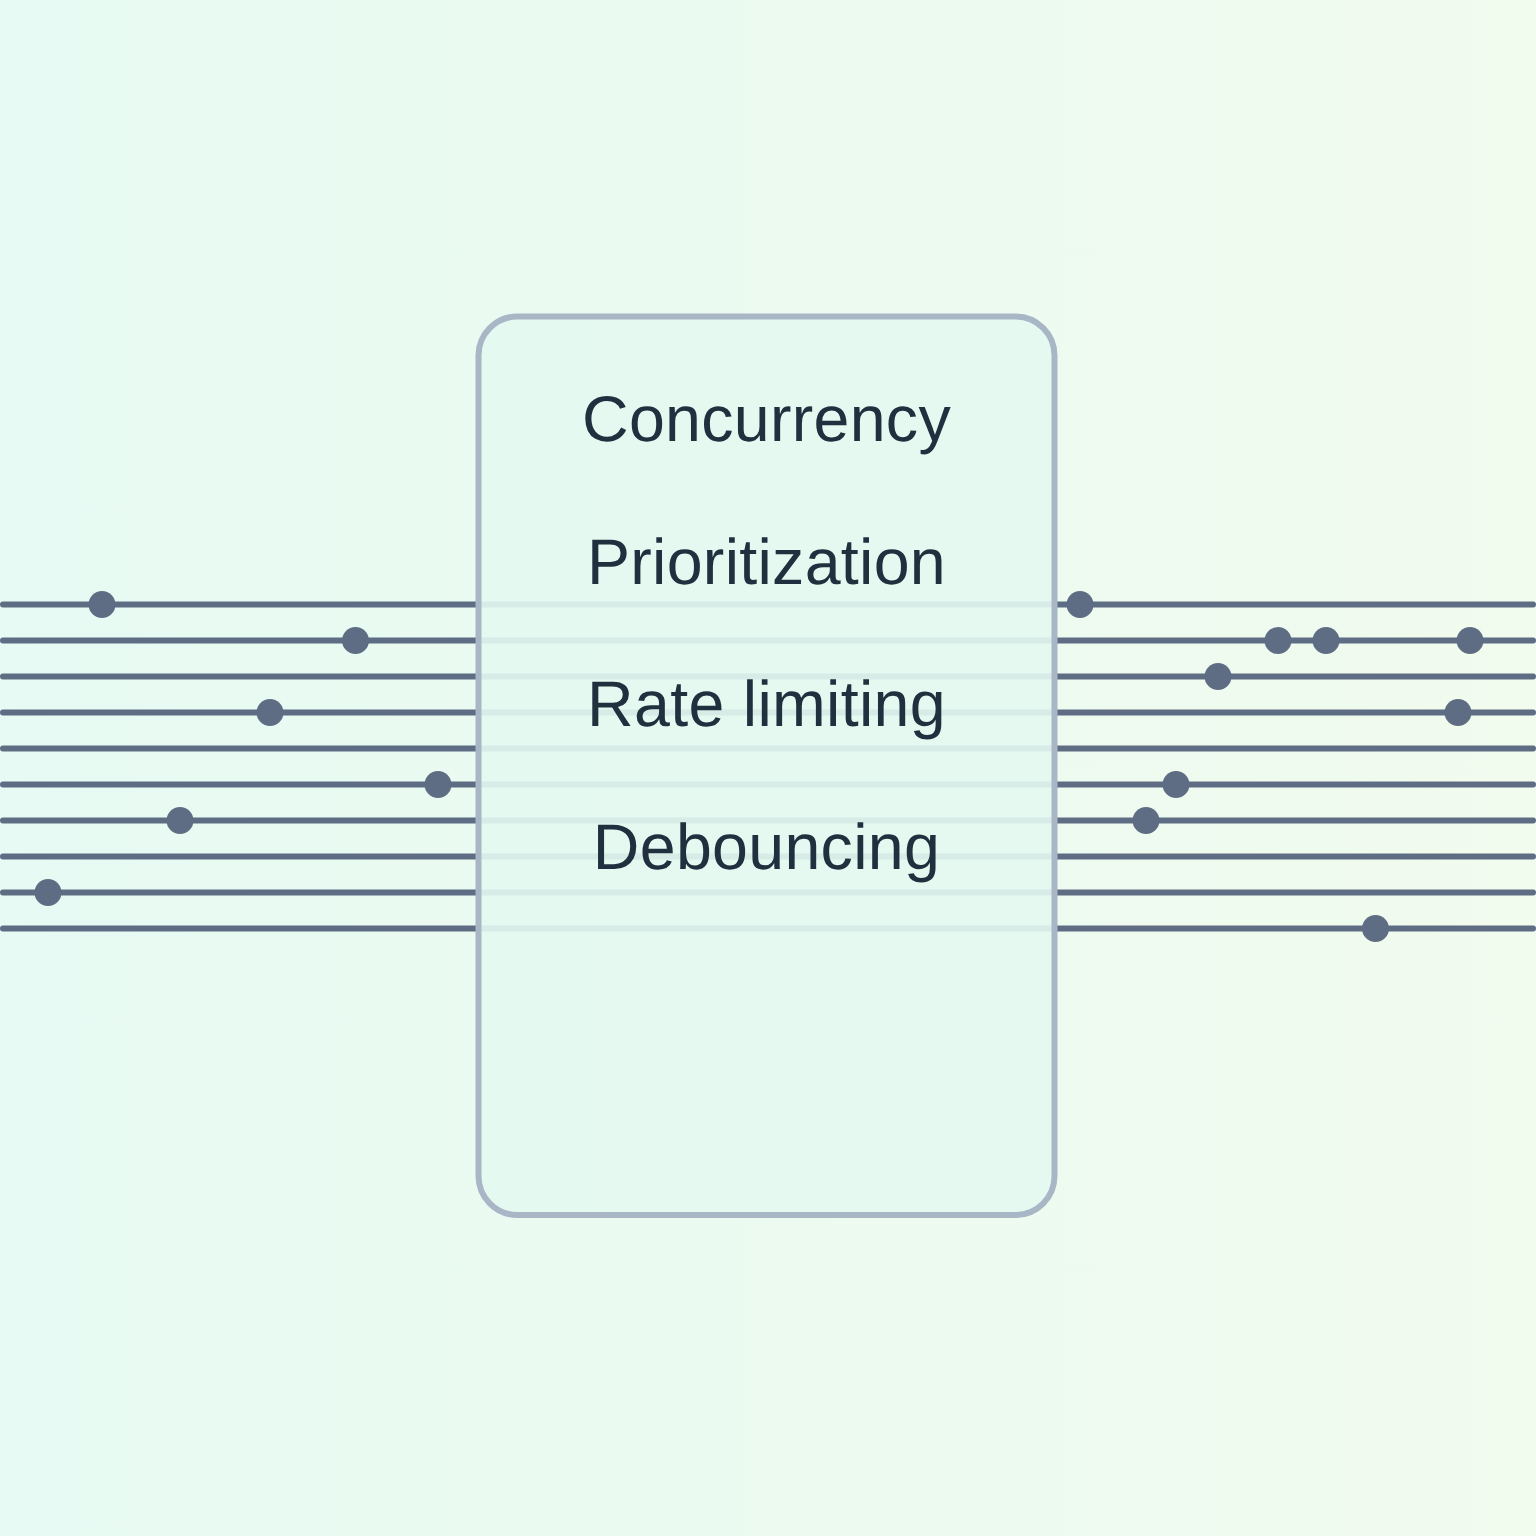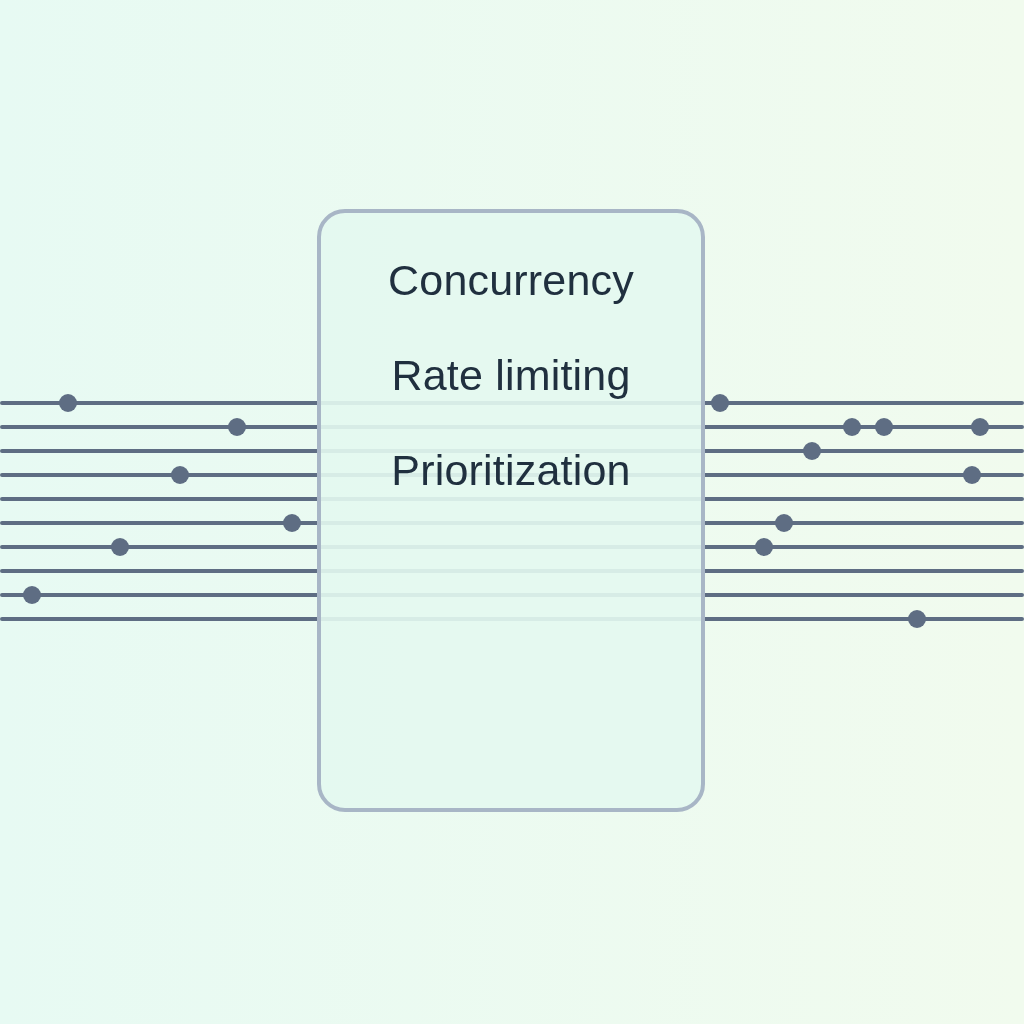--- a/index.html
+++ b/index.html
@@ -100,20 +100,23 @@
       <div class="wire-dot" style="left: 775px; top: 514px;"></div>
       <div class="wire-dot" style="left: 755px; top: 538px;"></div>
       <div class="wire-dot" style="left: 908px; top: 610px;"></div>
     </div>
 
   <div class="card">
     <div class="card-item">
       <span class="card-item-label">Concurrency</span>
     </div>
     <div class="card-item">
+      <span class="card-item-label">Prioritization</span>
+    </div>
+    <div class="card-item">
       <span class="card-item-label">Rate limiting</span>
     </div>
     <div class="card-item">
-      <span class="card-item-label">Prioritization</span>
+      <span class="card-item-label">Debouncing</span>
     </div>
   </div>
 
 </div>
 
 </body></html>

